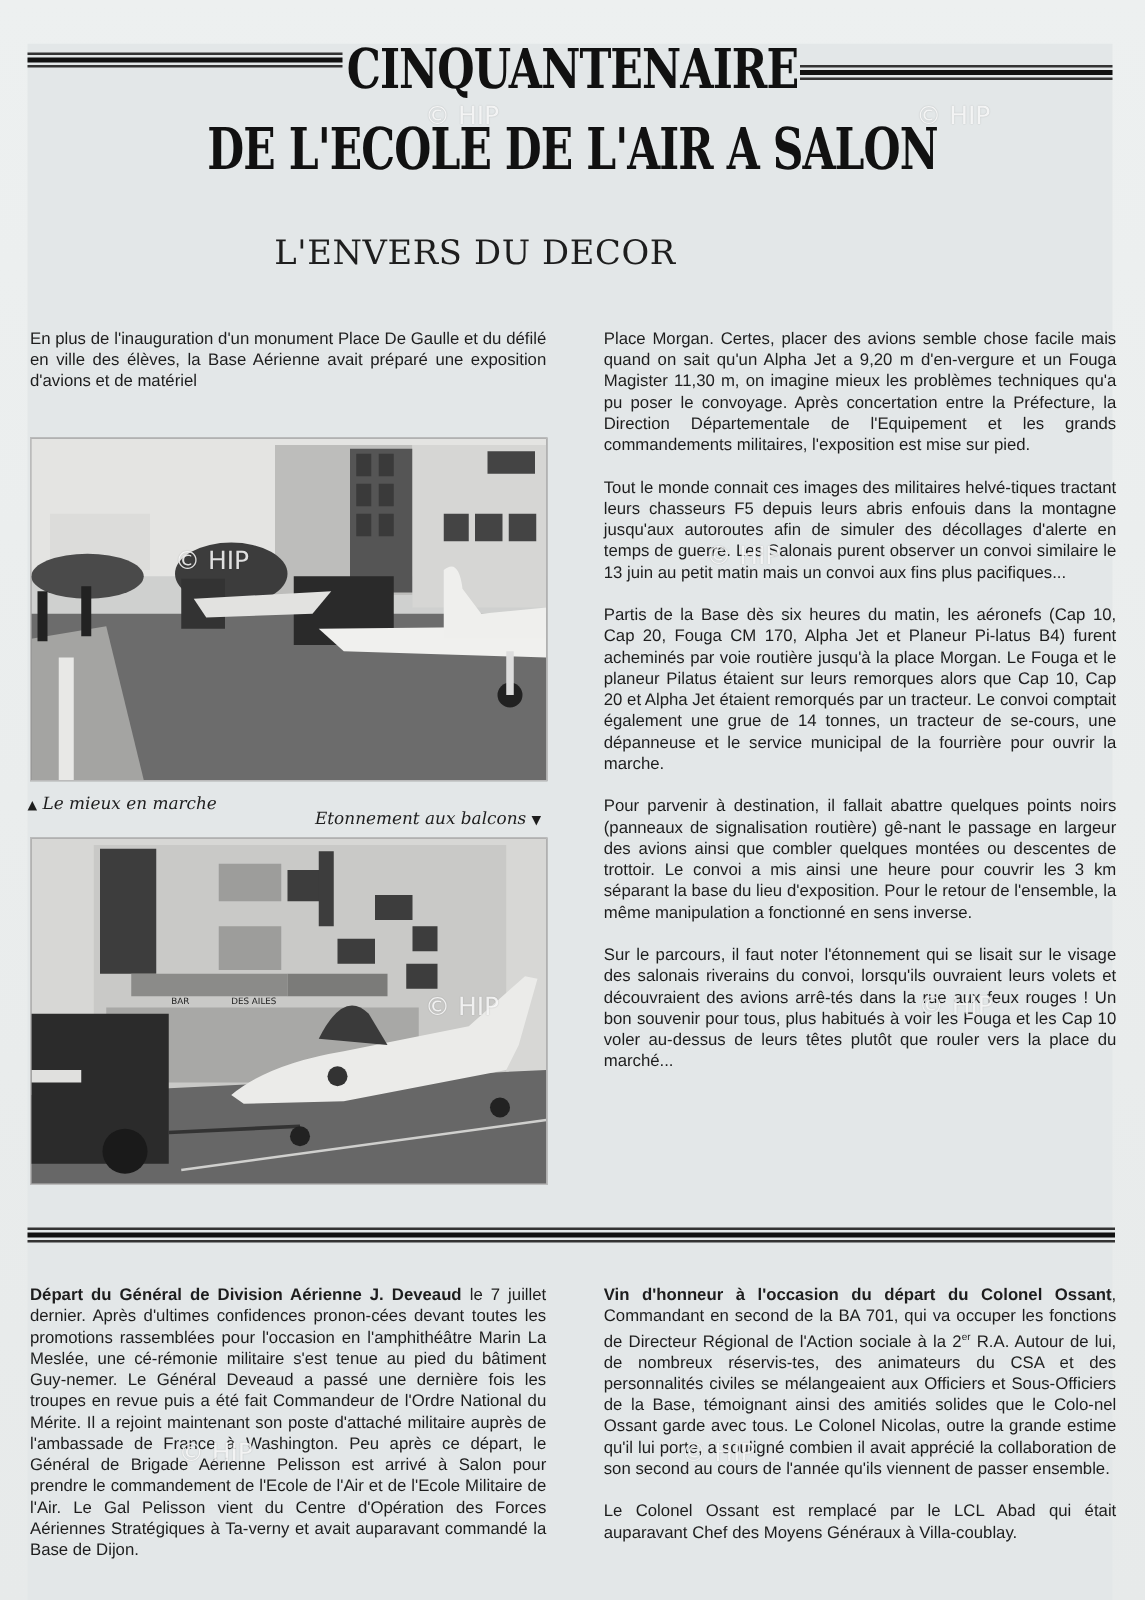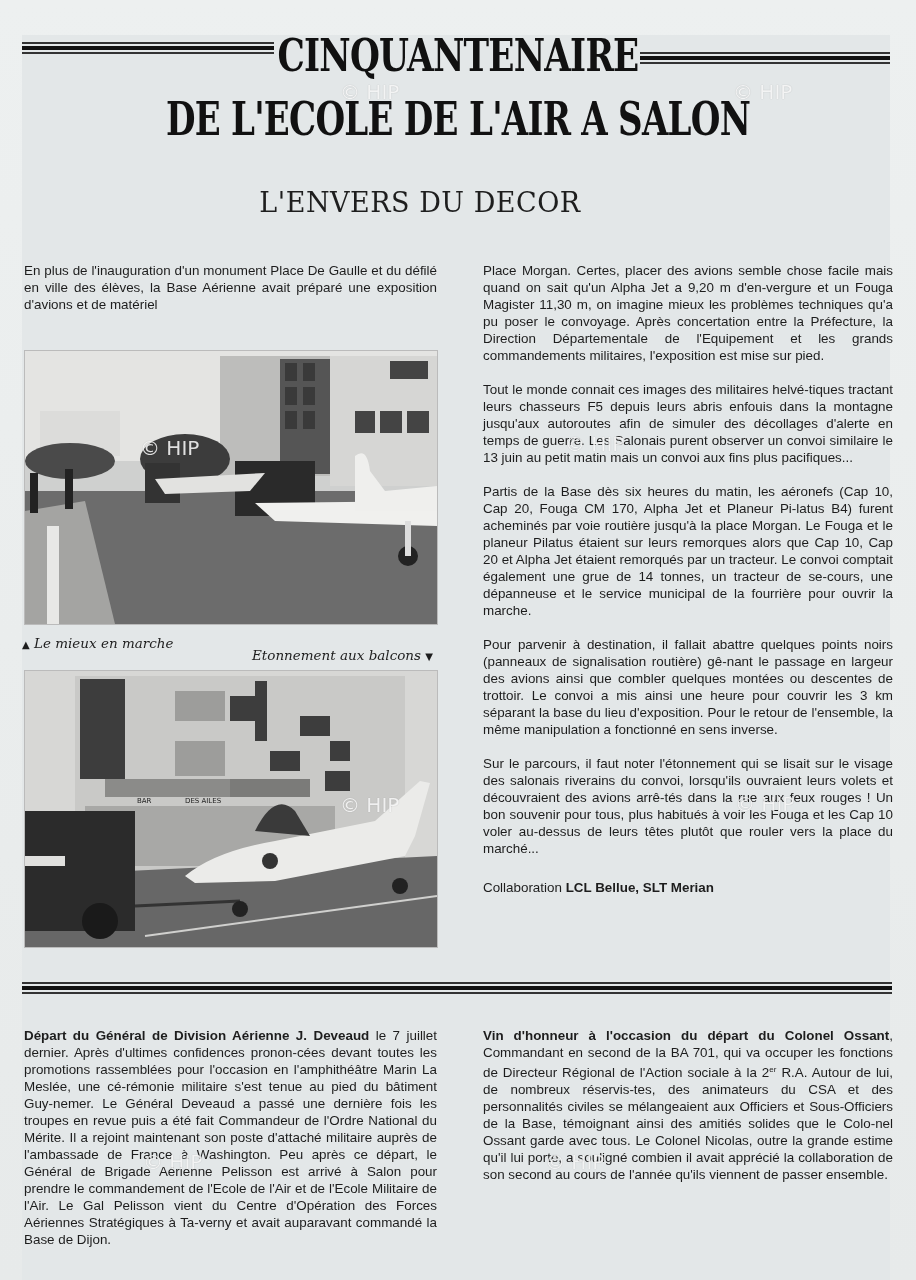--- a/index.html
+++ b/index.html
@@ -30,21 +30,20 @@
       font-family: "DejaVu Serif", serif; font-weight: bold;
       color: #111; letter-spacing: -1px;
       transform-origin: center top;
     }
     .title1 { top: 30px; font-size: 44px; transform: scaleX(0.78); }
     .title2 { top: 92px; font-size: 46px; transform: scaleX(0.74); }
     .subtitle {
       position: absolute; left: 0; width: 760px; top: 187px; text-align: center;
       font-family: "DejaVu Serif", serif; font-size: 27px; color: #1e1e1e;
       letter-spacing: 0.5px;
-      padding-left: 40px;
     }
     .watermark {
       position: absolute; font-family: "DejaVu Sans", sans-serif;
       color: rgba(255,255,255,0.85); font-size: 20px;
       text-shadow: 0 0 1px rgba(0,0,0,0.25);
     }
 
     .col-text {
       position: absolute; font-family: Liberation Sans, sans-serif; font-size: 13.4px;
       line-height: 17px; text-align: justify; color: #1d1d1d;
@@ -182,35 +181,33 @@
     </svg>
     <span class="watermark" style="left:315px; top:122px;">© HIP</span>
   </div>
 
   <div class="col-text" style="left:483px; top:262px; width:410px;">
     <p>Place Morgan. Certes, placer des avions semble chose facile mais quand on sait qu'un Alpha Jet a 9,20 m d'en-vergure et un Fouga Magister 11,30 m, on imagine mieux les problèmes techniques qu'a pu poser le convoyage. Après concertation entre la Préfecture, la Direction Départementale de l'Equipement et les grands commandements militaires, l'exposition est mise sur pied.</p>
     <p>Tout le monde connait ces images des militaires helvé-tiques tractant leurs chasseurs F5 depuis leurs abris enfouis dans la montagne jusqu'aux autoroutes afin de simuler des décollages d'alerte en temps de guerre. Les Salonais purent observer un convoi similaire le 13 juin au petit matin mais un convoi aux fins plus pacifiques...</p>
     <p>Partis de la Base dès six heures du matin, les aéronefs (Cap 10, Cap 20, Fouga CM 170, Alpha Jet et Planeur Pi-latus B4) furent acheminés par voie routière jusqu'à la place Morgan. Le Fouga et le planeur Pilatus étaient sur leurs remorques alors que Cap 10, Cap 20 et Alpha Jet étaient remorqués par un tracteur. Le convoi comptait également une grue de 14 tonnes, un tracteur de se-cours, une dépanneuse et le service municipal de la fourrière pour ouvrir la marche.</p>
     <p>Pour parvenir à destination, il fallait abattre quelques points noirs (panneaux de signalisation routière) gê-nant le passage en largeur des avions ainsi que combler quelques montées ou descentes de trottoir. Le convoi a mis ainsi une heure pour couvrir les 3 km séparant la base du lieu d'exposition. Pour le retour de l'ensemble, la même manipulation a fonctionné en sens inverse.</p>
     <p style="margin-bottom:22px;">Sur le parcours, il faut noter l'étonnement qui se lisait sur le visage des salonais riverains du convoi, lorsqu'ils ouvraient leurs volets et découvraient des avions arrê-tés dans la rue aux feux rouges ! Un bon souvenir pour tous, plus habitués à voir les Fouga et les Cap 10 voler au-dessus de leurs têtes plutôt que rouler vers la place du marché...</p>
-    <p>
-      <span>Collaboration </span><b>LCL Bellue, SLT Merian</b>
-    </p>
   </div>
   <span class="watermark" style="left:565px; top:432px;">© HIP</span>
   <span class="watermark" style="left:735px; top:792px;">© HIP</span>
 
   <div class="rule" style="left:22px; top:982px; width:870px;">
       <span class="l1"></span>
       <span class="l2"></span>
       <span class="l3"></span>
     </div>
 
   <div class="col-text" style="left:24px; top:1027px; width:413px;">
     <p><b>Départ du Général de Division Aérienne J. Deveaud</b><span> le 7 juillet dernier. Après d'ultimes confidences pronon-cées devant toutes les promotions rassemblées pour l'occasion en l'amphithéâtre Marin La Meslée, une cé-rémonie militaire s'est tenue au pied du bâtiment Guy-nemer. Le Général Deveaud a passé une dernière fois les troupes en revue puis a été fait Commandeur de l'Ordre National du Mérite. Il a rejoint maintenant son poste d'attaché militaire auprès de l'ambassade de France à Washington. Peu après ce départ, le Général de Brigade Aérienne Pelisson est arrivé à Salon pour prendre le commandement de l'Ecole de l'Air et de l'Ecole Militaire de l'Air. Le Gal Pelisson vient du Centre d'Opération des Forces Aériennes Stratégiques à Ta-verny et avait auparavant commandé la Base de Dijon.</span></p>
   </div>
 
   <div class="col-text" style="left:483px; top:1027px; width:410px;">
     <p><b>Vin d'honneur à l'occasion du départ du Colonel Ossant</b><span>, Commandant en second de la BA 701, qui va occuper les fonctions de Directeur Régional de l'Action sociale à la 2</span><sup style="font-size:8px;">er</sup><span> R.A. Autour de lui, de nombreux réservis-tes, des animateurs du CSA et des personnalités civiles se mélangeaient aux Officiers et Sous-Officiers de la Base, témoignant ainsi des amitiés solides que le Colo-nel Ossant garde avec tous. Le Colonel Nicolas, outre la grande estime qu'il lui porte, a souligné combien il avait apprécié la collaboration de son second au cours de l'année qu'ils viennent de passer ensemble.</span></p>
+    <p>Le Colonel Ossant est remplacé par le LCL Abad qui était auparavant Chef des Moyens Généraux à Villa-coublay.</p>
   </div>
   <span class="watermark" style="left:143px; top:1150px;">© HIP</span>
   <span class="watermark" style="left:545px; top:1150px;">© HIP</span>
 </div>
 
 </body></html>

